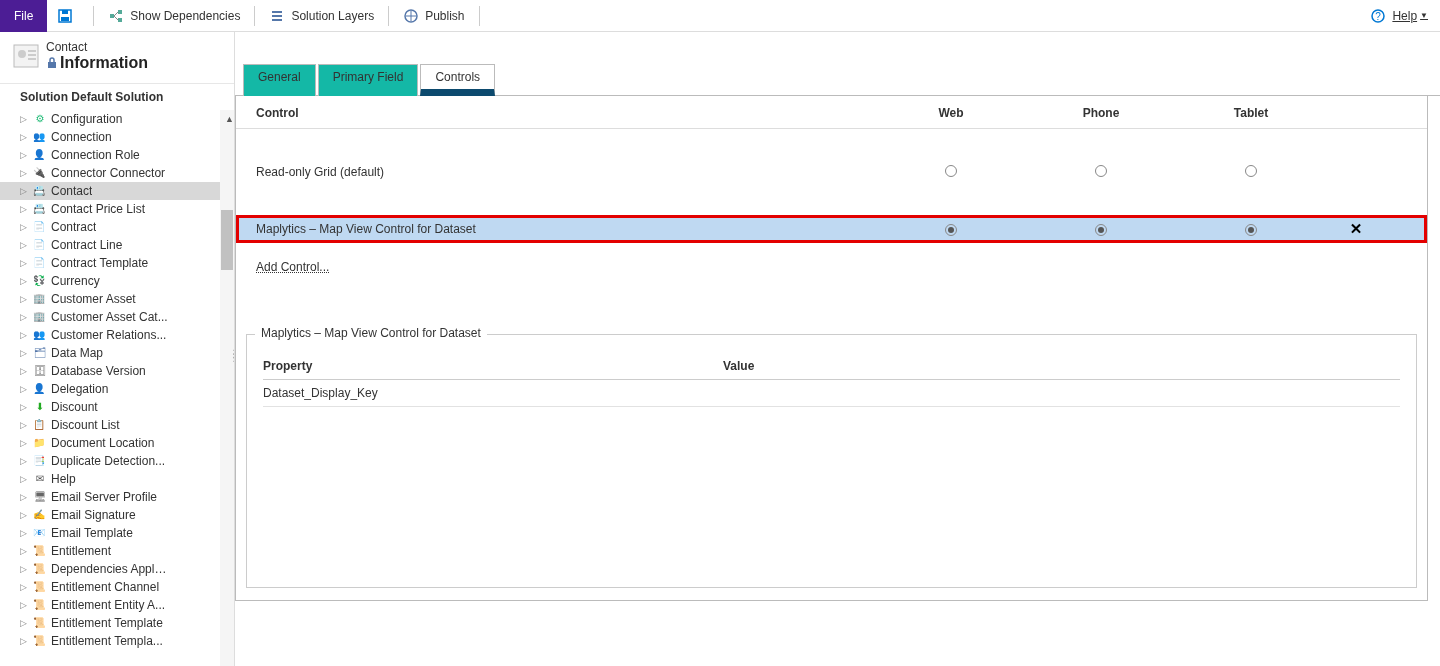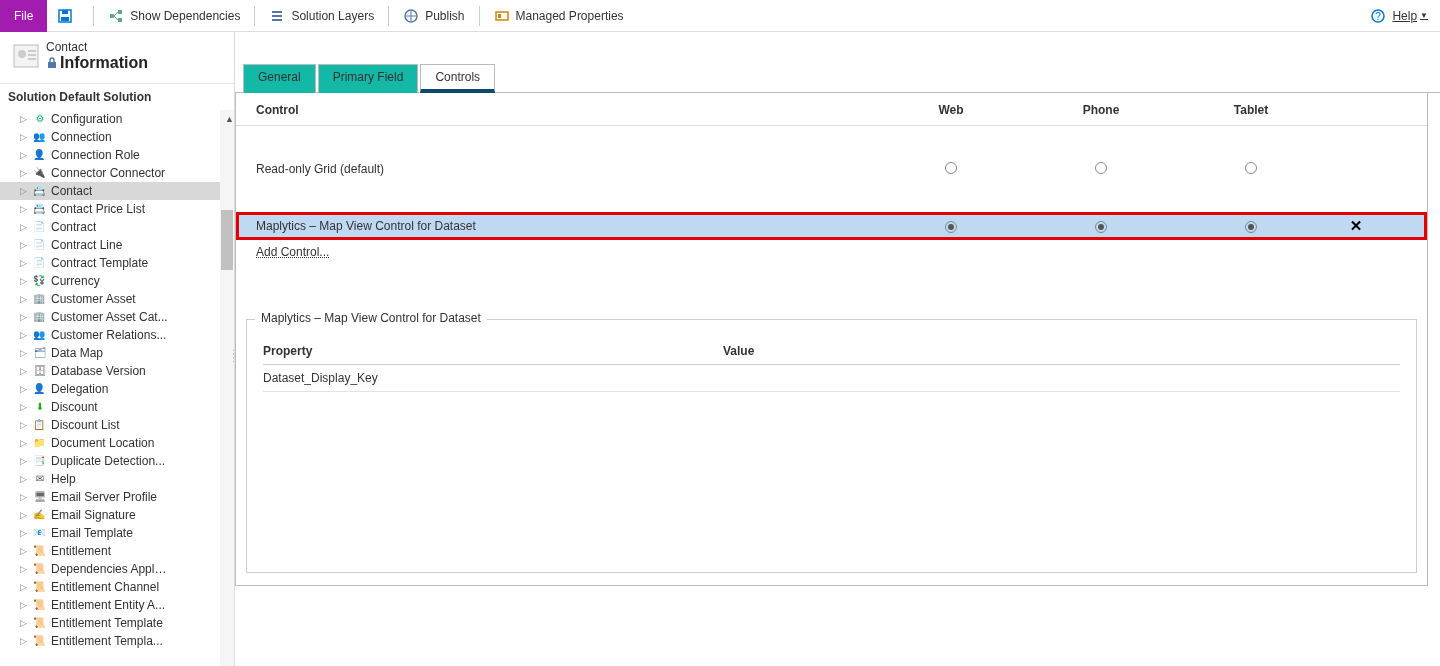--- a/index.html
+++ b/index.html
@@ -1,73 +1,73 @@
 <!DOCTYPE html>
 <html><head>
 <meta charset="utf-8">
 <style>
   * { box-sizing: border-box; margin: 0; padding: 0; }
   body { font-family: "Segoe UI", Tahoma, sans-serif; font-size: 12px; color: #333; background: #fff; }
   
   
   .toolbar { display: flex; align-items: center; height: 32px; border-bottom: 1px solid #ddd; }
-  .toolbar .file-btn { background: #a21caf; color: #fff; height: 32px; line-height: 32px; padding: 0 14px; font-size: 12px; cursor: pointer; }
+  .toolbar .file-btn { background: #4c1d95; color: #fff; height: 32px; line-height: 32px; padding: 0 14px; font-size: 12px; cursor: pointer; }
   .toolbar .tb-item { display: flex; align-items: center; height: 32px; padding: 0 10px; cursor: pointer; }
   .toolbar .sep { width: 1px; height: 20px; background: #ccc; margin: 0 4px; }
   .toolbar .tb-icon { width: 16px; height: 16px; margin-right: 6px; display: inline-flex; align-items: center; justify-content: center; }
   .toolbar .spacer { flex: 1; }
   .toolbar .help { display: flex; align-items: center; padding: 0 12px; cursor: pointer; }
   .toolbar .help span { text-decoration: underline; }
 
   
   .main { display: flex; height: 634px; }
   .sidebar { width: 235px; border-right: 1px solid #ddd; overflow: hidden; position: relative; display:flex; flex-direction:column;}
   .content { flex: 1; padding: 0; overflow: hidden; }
 
   
   .side-head { display: flex; align-items: center; padding: 8px 10px 10px 12px; border-bottom: 1px solid #e7e7e7; }
   .side-head .bigicon { width: 28px; height: 26px; margin-right: 6px;  display:flex; align-items:center; justify-content:center;}
   .side-head .txt .sub { font-size: 12px; color: #333; }
   .side-head .txt .title { font-size: 16px; font-weight: 700; color: #222; line-height:1.1;}
-  .solution-label { padding: 6px 8px; font-weight: 700; font-size: 12px; color: #333; }
+  .solution-label { padding: 6px 20px; font-weight: 700; font-size: 12px; color: #333; }
   
   .tree-wrap { flex:1; position:relative; overflow:hidden;}
   .tree { position:absolute; left:0; right:14px; top:0; bottom:0; overflow:hidden;}
   .tree-item { display: flex; align-items: center; height: 18px; padding-left: 32px; cursor: pointer; white-space: nowrap; overflow: hidden; text-overflow: ellipsis; font-size: 12px; color: #333; position:relative;}
   .tree-item.selected { background: #d8d8d8; }
   .tree-item .arrow { position:absolute; left:20px; width:8px; color:#888; font-size:9px;}
   .tree-item .ticon { width: 16px; height: 14px; margin-right: 3px; display:inline-flex; align-items:center; justify-content:center; font-size:10px;}
   .tree-item span.label { overflow:hidden; text-overflow:ellipsis; max-width:118px; display:inline-block;}
   .scroll-track { position:absolute; right:0; top:0; bottom:0; width:14px; background:#f5f5f5;}
   .scroll-thumb { position:absolute; right:1px; width:12px; background:#c1c1c1; top:100px; height:60px; border-radius:0;}
   .collapse-arrow { position:absolute; right:0; top:4px; font-size:9px; color:#555;}
 
   .resizer-dots { position:absolute; right:-1px; top:320px; width:6px; color:#999; font-size:10px; line-height:4px;}
 
   
   .tabbar { margin: 31px 0 0 0; border-bottom: 1px solid #bbb; display: flex; padding-left: 8px; gap:2px;}
   .tab { padding: 5px 14px; border: 1px solid #bbb; border-bottom: none; background: #14b8a6; cursor: pointer; font-size:12px; color:#333; position:relative; top:1px;}
-  .tab.active { background: #fff; border-bottom: 4px solid #0c4a6e; }
+  .tab.active { background: #fff; border-bottom: 7px solid #0c4a6e; }
 
   .panel { border-left:1px solid #bbb; border-right:1px solid #bbb; border-bottom:1px solid #bbb; margin-right:12px; padding:0;}
 
   .grid-hdr { display: flex; padding: 10px 20px 8px 20px; font-weight:700; font-size:12px; color:#333; border-bottom:1px solid #ddd;}
   .col-control { flex: 0 0 620px;}
   .col-web { flex: 0 0 150px; text-align:center;}
   .col-phone { flex: 0 0 150px; text-align:center;}
   .col-tablet { flex: 0 0 150px; text-align:center;}
   .col-del { flex: 0 0 60px; text-align:center;}
 
   .grid-row { display: flex; align-items:center; padding: 5px 20px; font-size:12px; color:#333; min-height:28px;margin-top:29px;}
   .grid-row.highlight { background:#bfd9f2; border:3px solid #e30000; padding:2px 17px;}
   .grid-row .radio { width:12px; height:12px; border:1px solid #888; border-radius:50%; display:inline-flex; align-items:center; justify-content:center; margin:0 auto;}
   .grid-row .radio.checked::after { content:""; width:6px; height:6px; background:#555; border-radius:50%;}
   .grid-row .del-x { font-weight:900; font-size:15px; color:#000; cursor:pointer;}
 
-  .add-link { padding:5px 20px 20px 20px;}
+  .add-link { padding:17px 20px 20px 20px;}
   .add-link a { color:#333; font-size:12px; text-decoration:underline dotted; cursor:pointer;}
 
   
   .fieldset { margin: 40px 10px 12px 10px; border:1px solid #ccc; padding: 18px 16px 180px 16px; position:relative;}
   .legend { position:absolute; top:-9px; left:8px; background:#fff; padding:0 6px; font-size:12px; color:#333;}
   .prop-hdr { display:flex; border-bottom:1px solid #ccc; padding:6px 0; font-weight:700;}
   .prop-row { display:flex; border-bottom:1px solid #e2e2e2; padding:6px 0;}
   .pcol1 { flex:0 0 460px;}
   .pcol2 { flex:1;}
 </style>
@@ -113,29 +113,20 @@
   <div class="tb-item">
     <span class="tb-icon">
       <svg width="14" height="14">
           <circle cx="7" cy="7" r="6" fill="none" stroke="#57a" stroke-width="1.5"></circle>
           <path d="M7 2 L7 12 M2 7 L12 7" stroke="#57a"></path>
         </svg>
     </span>
     <span>Publish</span>
   </div>
   <div class="sep"></div>
-  <div class="tb-item">
-    <span class="tb-icon">
-      <svg width="14" height="14">
-          <rect x="1" y="3" width="12" height="8" fill="none" stroke="#c80" stroke-width="1.5"></rect>
-          <rect x="3" y="5" width="3" height="4" fill="#c80"></rect>
-        </svg>
-    </span>
-    <span>Managed Properties</span>
-  </div>
   <div class="spacer"></div>
   <div class="help">
     <span class="tb-icon">
       <svg width="14" height="14">
           <circle cx="7" cy="7" r="6" fill="none" stroke="#0078d4" stroke-width="1.5"></circle>
           <text x="7" y="11" text-anchor="middle" font-size="10" fill="#0078d4">?</text>
         </svg>
     </span>
     <span>Help</span>
     <span style="font-size:8px;margin-left:3px;">▼</span>

